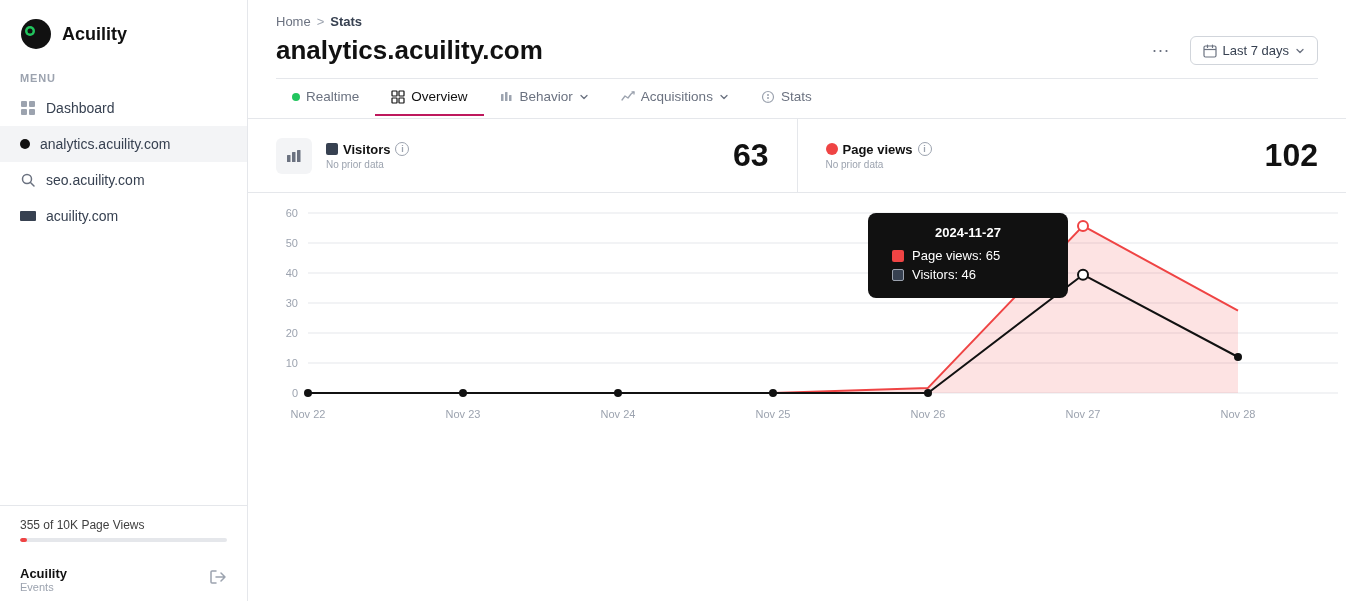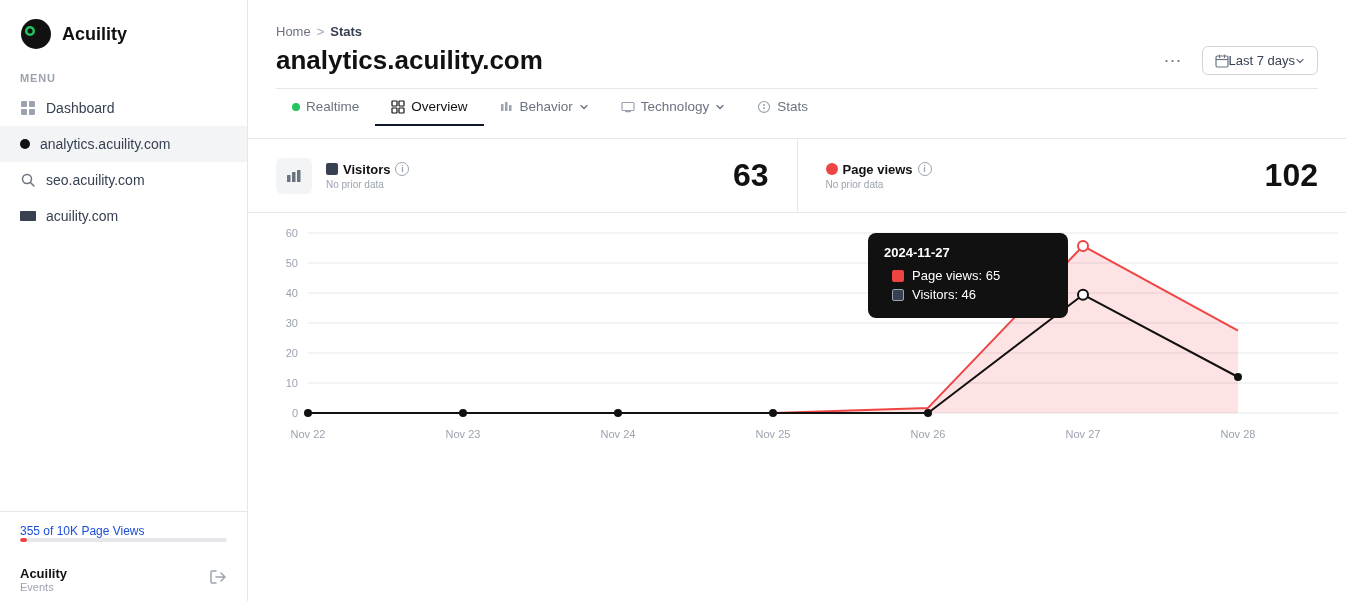--- a/index.html
+++ b/index.html
@@ -66,21 +66,22 @@
       border-radius: 1px;
       flex-shrink: 0;
     }
     .sidebar-spacer { flex: 1; }
     .sidebar-footer {
       padding: 12px 20px;
       border-top: 1px solid #e5e7eb;
     }
     .sidebar-page-views {
       font-size: 12px;
-      color: #1d4ed8;
+      color: #404040;
+      margin-bottom: 6px;
     }
     .progress-bar-bg {
       height: 4px;
       background: #e5e7eb;
       border-radius: 2px;
       overflow: hidden;
     }
     .progress-bar-fill {
       height: 100%;
       background: #ef4444;
@@ -101,21 +102,21 @@
     .main {
       flex: 1;
       display: flex;
       flex-direction: column;
       background: #f9fafb;
       overflow: hidden;
     }
     .topbar {
       background: #fff;
       border-bottom: 1px solid #e5e7eb;
-      padding: 12px 28px;
+      padding: 2px 28px;
     }
     .breadcrumb {
       display: flex;
       align-items: center;
       gap: 6px;
       font-size: 13px;
       color: #6b7280;
       padding: 12px 0 6px;
     }
     .breadcrumb-sep { color: #9ca3af; }
@@ -141,21 +142,21 @@
       border: none;
       cursor: pointer;
       color: #6b7280;
       font-size: 18px;
       padding: 4px 8px;
       border-radius: 4px;
     }
     .btn-date-range {
       display: flex;
       align-items: center;
-      gap: 0;
+      gap: 6px;
       background: #fff;
       border: 1px solid #d1d5db;
       border-radius: 6px;
       padding: 6px 12px;
       font-size: 13px;
       color: #374151;
       cursor: pointer;
     }
 
     
@@ -173,21 +174,21 @@
       padding: 10px 16px;
       font-size: 13.5px;
       color: #6b7280;
       cursor: pointer;
       border-bottom: 2px solid transparent;
       white-space: nowrap;
       user-select: none;
     }
     .nav-tab.active {
       color: #111;
-      border-bottom: 2px solid #0f172a;
+      border-bottom: 2px solid #be185d;
       font-weight: 500;
     }
     .realtime-dot {
       width: 8px;
       height: 8px;
       background: #22c55e;
       border-radius: 50%;
     }
 
     
@@ -276,20 +277,21 @@
       position: absolute;
       top: 20px;
       left: 620px;
       background: #111;
       color: #fff;
       border-radius: 8px;
       padding: 12px 16px;
       min-width: 200px;
       z-index: 10;
       pointer-events: none;
+      text-align: center;
     }
     .tooltip-date {
       font-size: 13px;
       font-weight: 600;
       margin-bottom: 8px;
     }
     .tooltip-row {
       display: flex;
       align-items: center;
       gap: 8px;
@@ -419,25 +421,24 @@
           <rect x="5" y="2" width="2.5" height="9" rx="0.5" fill="#9ca3af"></rect>
           <rect x="9" y="5" width="2.5" height="6" rx="0.5" fill="#9ca3af"></rect>
         </svg>
         <span>Behavior</span>
         <svg width="10" height="10" viewBox="0 0 10 10">
           <polyline points="2,3.5 5,6.5 8,3.5" stroke="#6b7280" stroke-width="1.3" fill="none" stroke-linecap="round" stroke-linejoin="round"></polyline>
         </svg>
       </div>
       <div class="nav-tab">
         <svg width="14" height="14" viewBox="0 0 14 14">
-          <rect x="1" y="2.5" width="12" height="8" rx="1" stroke="#9ca3af" stroke-width="1.2" fill="none"></rect>
-          <line x1="4" y1="11.5" x2="10" y2="11.5" stroke="#9ca3af" stroke-width="1.2"></line>
-          <line x1="7" y1="10.5" x2="7" y2="12.5" stroke="#9ca3af" stroke-width="1.2"></line>
+          <path d="M1 10 L4 6 L7 8 L10 4 L13 2" stroke="#9ca3af" stroke-width="1.3" fill="none" stroke-linecap="round" stroke-linejoin="round"></path>
+          <polyline points="11,2 13,2 13,4" stroke="#9ca3af" stroke-width="1.3" fill="none" stroke-linecap="round" stroke-linejoin="round"></polyline>
         </svg>
-        <span>Technology</span>
+        <span>Acquisitions</span>
         <svg width="10" height="10" viewBox="0 0 10 10">
           <polyline points="2,3.5 5,6.5 8,3.5" stroke="#6b7280" stroke-width="1.3" fill="none" stroke-linecap="round" stroke-linejoin="round"></polyline>
         </svg>
       </div>
       <div class="nav-tab">
         <svg width="14" height="14" viewBox="0 0 14 14">
           <circle cx="7" cy="7" r="5.5" stroke="#9ca3af" stroke-width="1.2" fill="none"></circle>
           <circle cx="7" cy="5" r="1" fill="#9ca3af"></circle>
           <circle cx="7" cy="8" r="1" fill="#9ca3af"></circle>
           <circle cx="7" cy="11" r="0.5" fill="#9ca3af"></circle>

